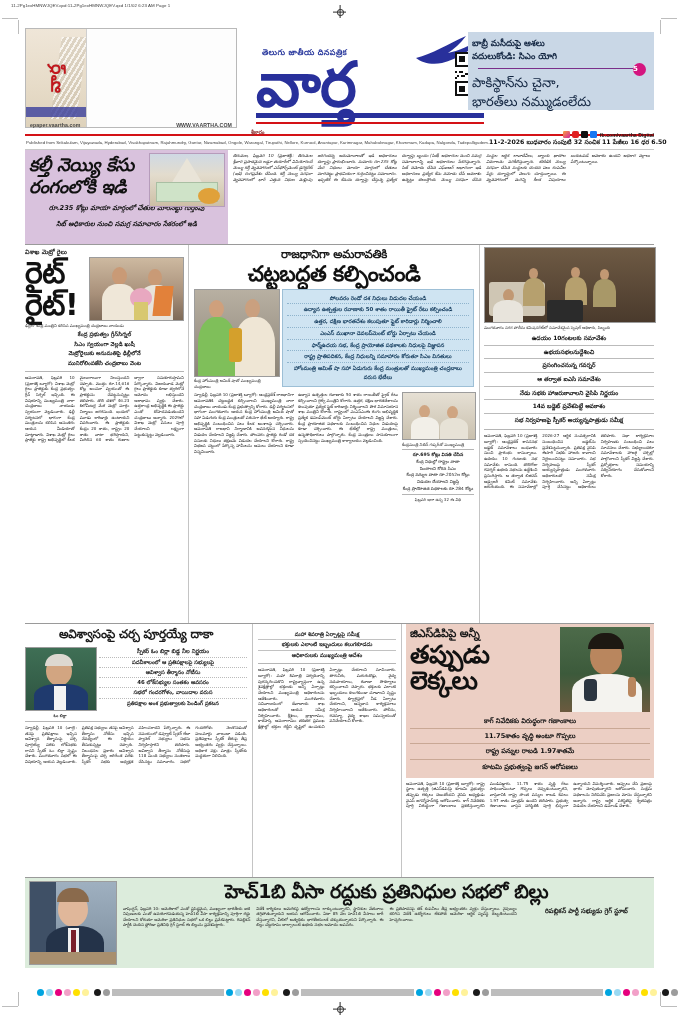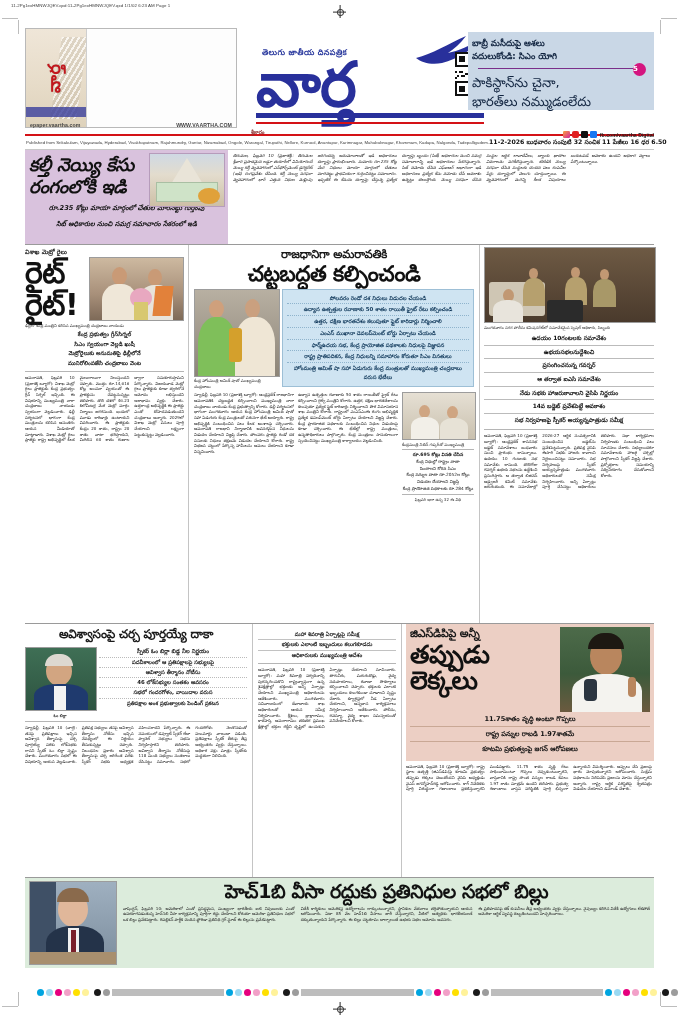--- a/index.html
+++ b/index.html
@@ -432,20 +432,21 @@
           </div>
           <div class="photo" style="width:90px;height:85px;border:none;">
             <div style="position:absolute;inset:0;background:linear-gradient(180deg,#4d6b4a 0%,#3c5a3b 55%,#6b5a3f 100%);"></div>
             <div class="face" style="left:30px;top:10px;width:32px;height:38px;background:#b9865e;"></div>
             <div style="position:absolute;left:28px;top:6px;width:36px;height:16px;background:#1d1812;border-radius:18px 18px 0 0;"></div>
             <div class="torso" style="left:12px;top:47px;width:70px;height:38px;background:#f4f3ef;"></div>
             <div style="position:absolute;left:24px;top:52px;width:13px;height:22px;border-radius:4px;background:#2b3540;"></div>
             <div style="position:absolute;left:68px;top:50px;width:8px;height:20px;border-radius:4px;background:#b9865e;"></div>
           </div>
         </div>
+        <div class="statline tele" style="margin-top:2px;">కాగ్ నివేదికకు విరుద్ధంగా గణాంకాలు</div>
         <div class="statline tele">11.75శాతం వృద్ధి అంటూ గొప్పలు</div>
         <div class="statline tele">రాష్ట్ర పన్నుల రాబడి 1.97శాతమే</div>
         <div class="statline tele">కూటమి ప్రభుత్వంపై జగన్ ఆరోపణలు</div>
       </div>
       <div class="body4 tele" style="column-count:3;column-gap:5px;margin-top:3px;padding-right:2px;">అమరావతి, ఫిబ్రవరి 10 (ప్రజాశక్తి బ్యూరో): రాష్ట్ర స్థూల ఉత్పత్తి (జిఎస్‌డిపి)పై కూటమి ప్రభుత్వం తప్పుడు లెక్కలు చెబుతోందని వైసిపి అధ్యక్షుడు వైఎస్ జగన్మోహన్‌రెడ్డి ఆరోపించారు. కాగ్ నివేదికకు పూర్తి విరుద్ధంగా గణాంకాలు ప్రకటిస్తున్నారని మండిపడ్డారు. 11.75 శాతం వృద్ధి రేటు సాధించామంటూ గొప్పలు చెప్పుకుంటున్నారని, వాస్తవానికి రాష్ట్ర సొంత పన్నుల రాబడి కేవలం 1.97 శాతం మాత్రమే ఉందని తెలిపారు. ప్రభుత్వ గణాంకాలు వాస్తవ పరిస్థితికి పూర్తి భిన్నంగా ఉన్నాయని విమర్శించారు. అప్పులు చేసి ప్రజలపై భారం మోపుతున్నారని ఆరోపించారు. సంక్షేమ పథకాలను నిలిపివేసి ప్రజలను మోసం చేస్తున్నారని అన్నారు. రాష్ట్ర ఆర్థిక పరిస్థితిపై శ్వేతపత్రం విడుదల చేయాలని డిమాండ్ చేశారు.</div>
     </div>
   </div>
 
   <div class="row4">
     <div class="r4-photo">
@@ -457,20 +458,21 @@
       <div style="position:absolute;left:38px;top:46px;width:11px;height:36px;background:#f0f0f0;"></div>
       <div style="position:absolute;left:41px;top:48px;width:5px;height:30px;background:#7a1f2b;"></div>
       <div style="position:absolute;left:0;bottom:0;width:86px;height:12px;background:#a88f6e;"></div>
     </div>
     <div class="r4-main">
       <div class="r4-head tele">హెచ్1బి వీసా రద్దుకు ప్రతినిధుల సభలో బిల్లు</div>
       <div class="r4-cols">
         <div class="cc tele">వాషింగ్టన్, ఫిబ్రవరి 10: అమెరికాలో ఎంతో ప్రసిద్ధమైన, ముఖ్యంగా భారతీయ ఐటి నిపుణులకు ఎంతో ఉపయోగపడుతున్న హెచ్1బి వీసా కార్యక్రమాన్ని పూర్తిగా రద్దు చేయాలని కోరుతూ అమెరికా ప్రతినిధుల సభలో ఒక బిల్లు ప్రవేశపెట్టారు. రిపబ్లికన్ పార్టీకి చెందిన ఫ్లోరిడా ప్రతినిధి గ్రెగ్ స్టూబ్ ఈ బిల్లును ప్రవేశపెట్టారు.</div>
         <div class="cc tele">విదేశీ కార్మికులు అమెరికన్ల ఉద్యోగాలను లాక్కుంటున్నారని, స్థానికుల వేతనాలు తగ్గిపోతున్నాయని ఆయన ఆరోపించారు. ఏటా 85 వేల హెచ్1బి వీసాలు జారీ చేస్తున్నారని, వీటిలో అత్యధికం భారతీయులకే దక్కుతున్నాయని పేర్కొన్నారు. ఈ బిల్లు చట్టరూపం దాల్చాలంటే ఉభయ సభల ఆమోదం అవసరం.</div>
         <div class="cc tele">ఈ ప్రతిపాదనపై టెక్ కంపెనీలు తీవ్ర అభ్యంతరం వ్యక్తం చేస్తున్నాయి. నైపుణ్యం కలిగిన విదేశీ ఉద్యోగులు లేకపోతే అమెరికా ఆర్థిక వ్యవస్థ దెబ్బతింటుందని హెచ్చరించాయి.</div>
+        <div class="cc last tele">రిపబ్లికన్ పార్టీ సభ్యుడు గ్రెగ్ స్టూబ్</div>
       </div>
     </div>
   </div>
 
 </div>
 
 <div class="cmyk">
   <div class="seg" style="margin-left:36px;">
     <span class="dot" style="background:#00a5e0;"></span>
     <span class="dot" style="background:#9ad9f2;"></span>

